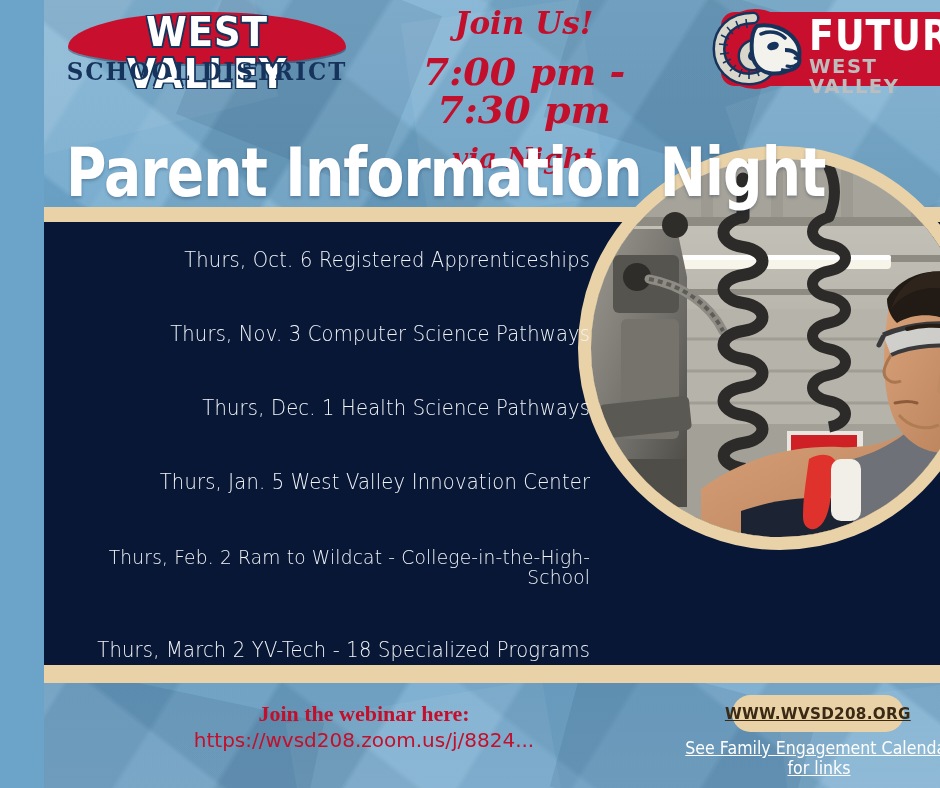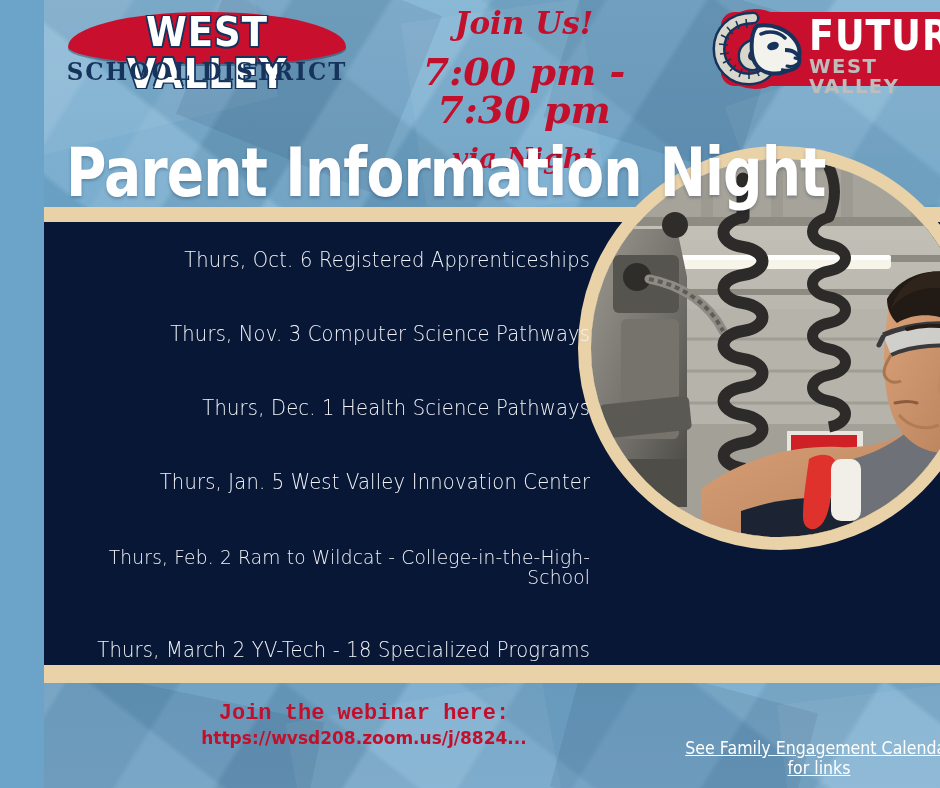--- a/index.html
+++ b/index.html
@@ -71,22 +71,22 @@
   .circ-photo{position:absolute;inset:13px;border-radius:50%;overflow:hidden;background:#8d8a84;}
 
   
   .events{position:absolute;left:0;top:232px;width:566px;z-index:8;text-align:right;}
   .ev{font-family:"DejaVu Sans", sans-serif;font-weight:300;font-size:21px;color:#f2f4f8;
     line-height:1;letter-spacing:.2px;transform:scaleX(.93);}
   .ev.small{font-size:20px;}
 
   
   .foot-left{position:absolute;left:80px;top:700px;width:480px;text-align:center;z-index:9;}
-  .foot-left .fl1{font-family:Liberation Mono, monospace;font-weight:bold;font-size:22px;color:#c2102c;line-height:1.25;}
-  .foot-left .fl2{font-family:"DejaVu Sans", sans-serif;font-weight:bold;font-size:17px;color:#c2102c;line-height:1.25;}
+  .foot-left .fl1{font-family:Liberation Serif, serif;font-weight:bold;font-size:22px;color:#c2102c;line-height:1.25;}
+  .foot-left .fl2{font-family:"DejaVu Sans", sans-serif;font-weight:normal;font-size:20px;color:#c2102c;line-height:1.25;}
   .pill{position:absolute;left:688px;top:695px;width:172px;height:37px;background:#e9d2a8;border-radius:19px;z-index:9;
     display:flex;align-items:center;justify-content:center;}
   .pill span{font-family:"DejaVu Sans", sans-serif;font-weight:bold;font-size:16px;color:#3a2a14;
     letter-spacing:.3px;text-decoration:underline;transform:scaleX(.95);}
   .foot-link{position:absolute;left:620px;top:738px;width:310px;text-align:center;z-index:9;
     font-family:"DejaVu Sans", sans-serif;font-weight:400;font-size:17px;color:#ffffff;
     text-decoration:underline;transform:scaleX(.93);}
 </style>
 </head>
 <body>
@@ -279,15 +279,18 @@
     <div class="ev" style="margin-top:53px;">Thurs, Jan. 5  West Valley Innovation Center</div>
     <div class="ev small" style="margin-top:54px;">Thurs, Feb. 2 Ram to Wildcat - College-in-the-High-School</div>
     <div class="ev" style="margin-top:53px;">Thurs, March 2  YV-Tech - 18 Specialized Programs</div>
   </div>
 
   <div class="foot-left">
     <div class="fl1">Join the webinar here:</div>
     <div class="fl2">https://wvsd208.zoom.us/j/8824...</div>
   </div>
 
+  <div class="pill">
+    <span>WWW.WVSD208.ORG</span>
+  </div>
   <div class="foot-link">See Family Engagement Calendar for links</div>
 
 </div>
 
 </body></html>

